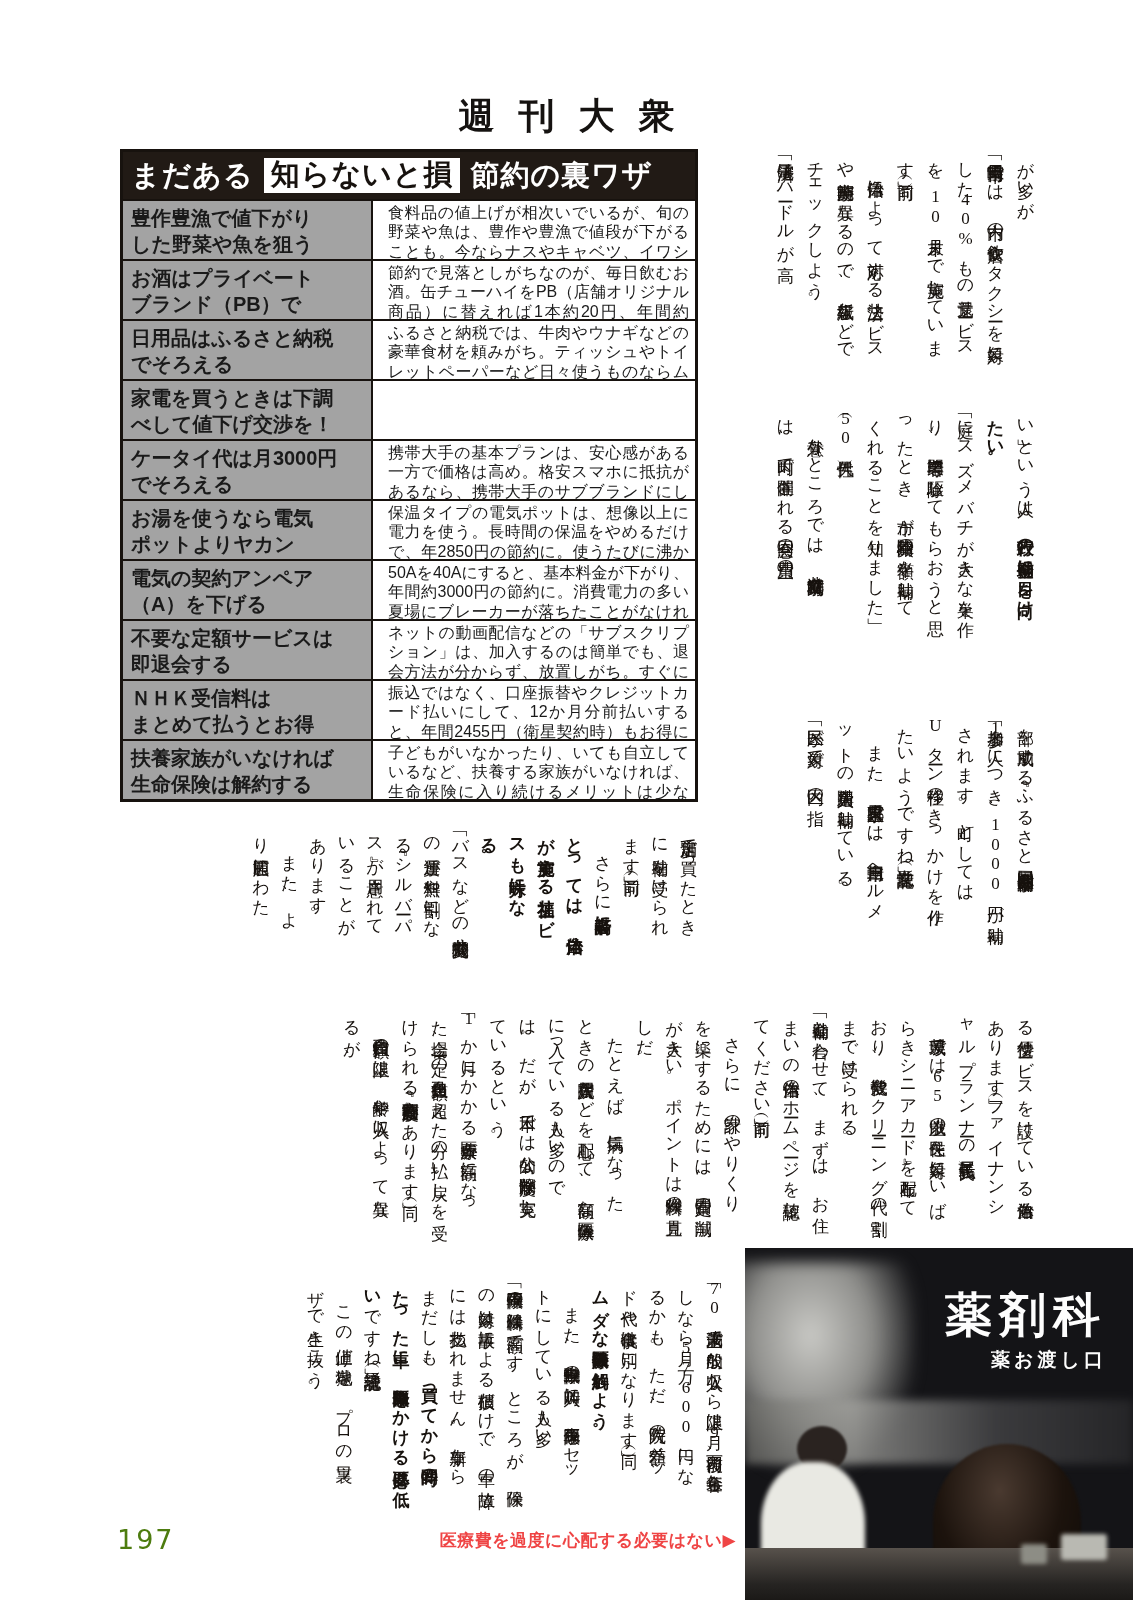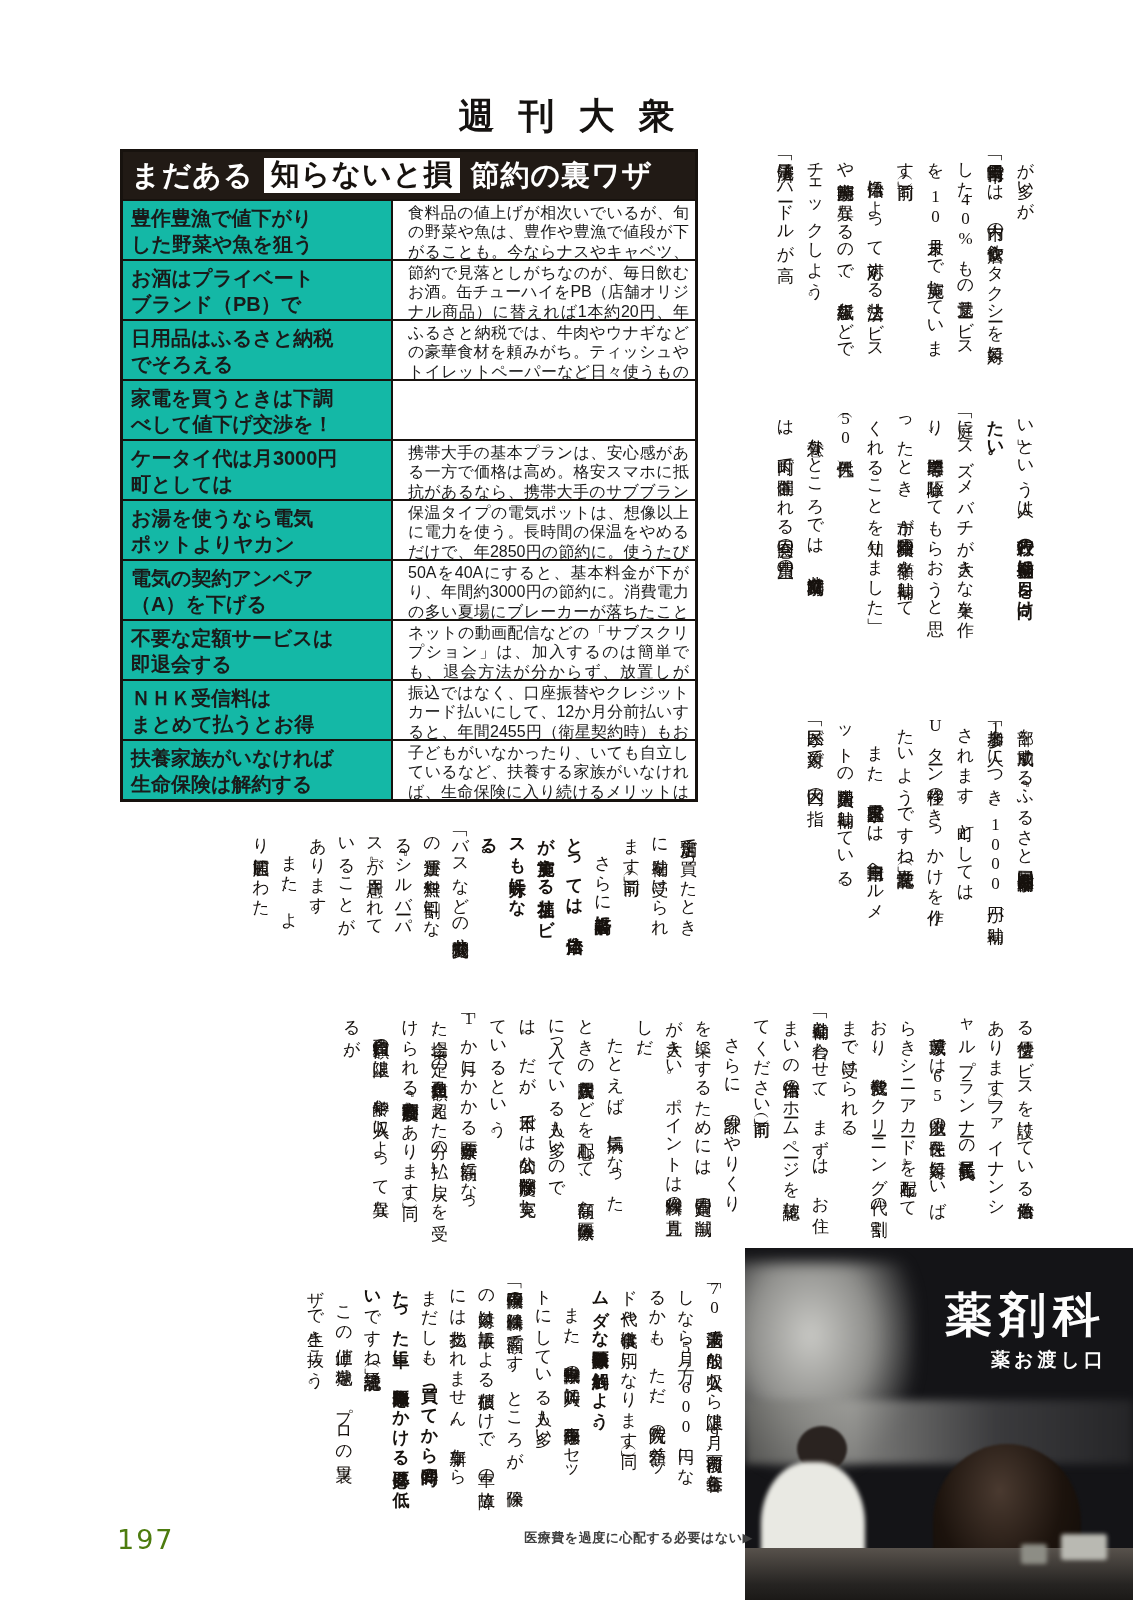--- a/index.html
+++ b/index.html
@@ -10,21 +10,21 @@
   .magazine-title{position:absolute;top:92px;left:0;width:100%;text-align:center;
       font-family:Liberation Mono, monospace;font-weight:700;font-size:36px;
       letter-spacing:24px;text-indent:24px;color:#151210;}
 
   
   .tips-table{position:absolute;left:120px;top:149px;width:578px;border:3px solid #17120e;background:#fff;box-sizing:border-box;}
   .tips-header{background:#211a15;color:#fff;height:47px;display:flex;align-items:center;padding:0 8px;
       font-weight:800;font-size:29px;letter-spacing:1px;white-space:nowrap;}
   .tips-header .boxed{background:#fff;color:#17120e;margin:0 10px;padding:0px 7px 2px 7px;line-height:1.15;}
   .tip-row{display:flex;border-top:2px solid #17120e;height:58px;overflow:hidden;}
-  .tip-label{width:270px;box-sizing:border-box;background:#14b8a6;border-right:2px solid #17120e;
+  .tip-label{width:250px;box-sizing:border-box;background:#a3a3a3;border-right:2px solid #17120e;
       padding:4px 4px 0 8px;font-weight:800;font-size:20px;line-height:1.32;white-space:pre-line;letter-spacing:0px;}
   .tip-detail{flex:1;box-sizing:border-box;padding:2px 6px 0 15px;font-size:16px;line-height:1.21;
       text-align:justify;letter-spacing:0px;}
 
   
   .vtext{position:absolute;writing-mode:vertical-rl;text-orientation:upright;white-space:pre-line;
       font-family:"Liberation Serif","DejaVu Serif",serif;font-size:17px;letter-spacing:0.5px;color:#17120e;}
   .vtext .em{font-weight:800;font-family:"Liberation Sans","DejaVu Sans",sans-serif;}
   .band-a{left:700px;top:150px;width:340px;height:212px;line-height:30px;}
   .band-b{left:700px;top:408px;width:340px;height:214px;line-height:30px;}
@@ -45,22 +45,22 @@
   .pharmacist-head{position:absolute;left:52px;top:178px;width:50px;height:46px;background:#2a2320;border-radius:50%;filter:blur(1px);}
   .pharmacist-body{position:absolute;left:16px;top:214px;width:104px;height:138px;background:#e9e9e3;
       border-radius:45% 45% 8% 8%;filter:blur(2px);}
   .customer-head{position:absolute;right:52px;top:196px;width:148px;height:156px;
       background:radial-gradient(ellipse at 45% 30%, #4a3a30 0%, #1c130d 55%, #0e0a07 100%);border-radius:50% 50% 28% 28%;filter:blur(1px);}
   .counter-front{position:absolute;left:0;bottom:0;width:100%;height:52px;
       background:linear-gradient(180deg,#58524c,#262422 70%,#1b1917);}
   .counter-item1{position:absolute;right:26px;bottom:40px;width:46px;height:26px;background:#b9b9b2;filter:blur(2px);border-radius:3px;}
   .counter-item2{position:absolute;right:86px;bottom:36px;width:26px;height:20px;background:#8d8d85;filter:blur(2px);border-radius:3px;}
 
-  .photo-caption{position:absolute;left:395px;top:1529px;width:358px;text-align:right;
-      font-weight:800;font-size:13px;letter-spacing:0.5px;color:#404040;}
+  .photo-caption{position:absolute;left:378px;top:1529px;width:358px;text-align:right;
+      font-weight:800;font-size:17px;letter-spacing:0.5px;color:#ef4444;}
   .page-number{position:absolute;left:117px;top:1524px;font-size:27px;letter-spacing:2px;color:#4d7c0f;
       font-family:"DejaVu Sans",sans-serif;}
 </style>
 </head>
 <body>
 
 <div class="page">
 
   <div class="magazine-title">週刊大衆</div>
 
@@ -84,21 +84,21 @@
       <div class="tip-label">日用品はふるさと納税
 でそろえる</div>
       <div class="tip-detail">ふるさと納税では、牛肉やウナギなどの豪華食材を頼みがち。ティッシュやトイレットペーパーなど日々使うものならムダがない。</div>
     </div>
     <div class="tip-row">
       <div class="tip-label">家電を買うときは下調
 べして値下げ交渉を！</div>
     </div>
     <div class="tip-row">
       <div class="tip-label">ケータイ代は月3000円
-町としては</div>
+でそろえる</div>
       <div class="tip-detail">携帯大手の基本プランは、安心感がある一方で価格は高め。格安スマホに抵抗があるなら、携帯大手のサブブランドにしてみては。</div>
     </div>
     <div class="tip-row">
       <div class="tip-label">お湯を使うなら電気
 ポットよりヤカン</div>
       <div class="tip-detail">保温タイプの電気ポットは、想像以上に電力を使う。長時間の保温をやめるだけで、年2850円の節約に。使うたびに沸かそう。</div>
     </div>
     <div class="tip-row">
       <div class="tip-label">電気の契約アンペア
 （A）を下げる</div>

